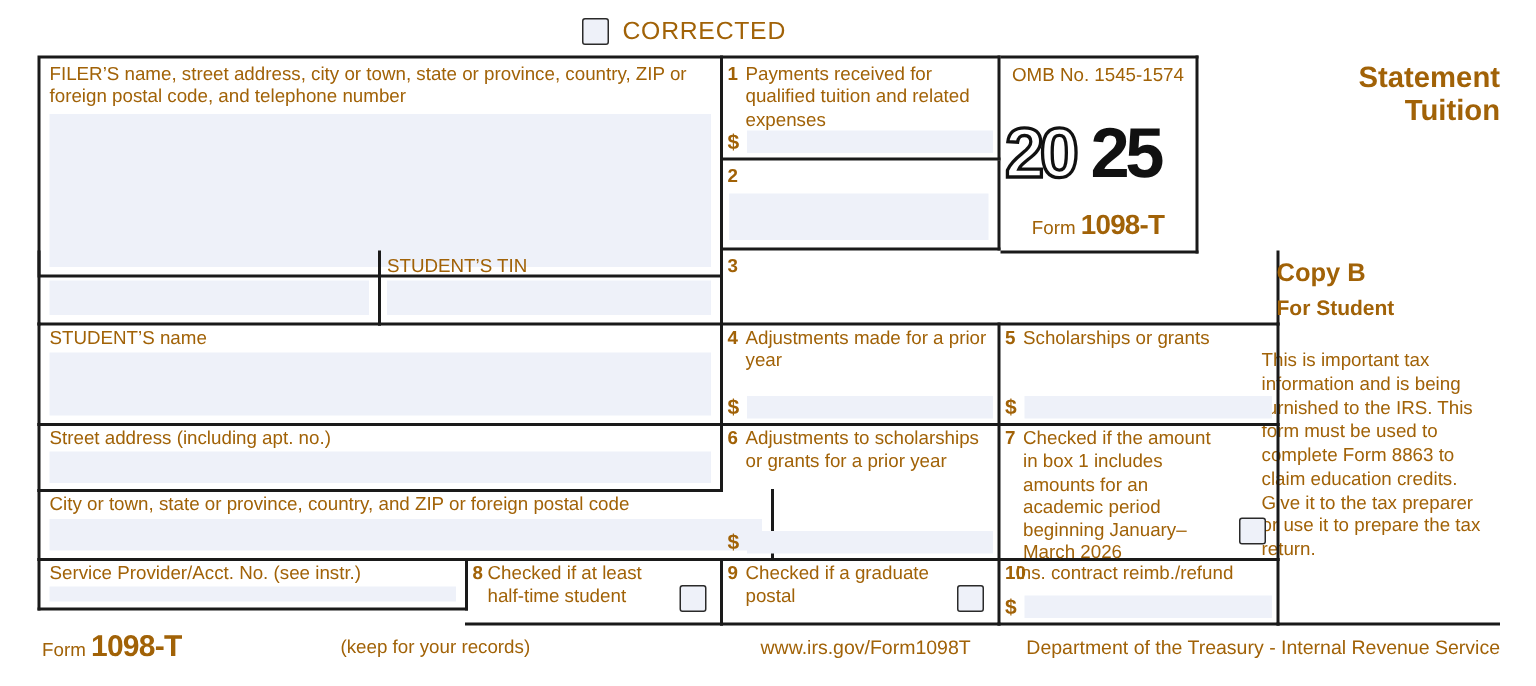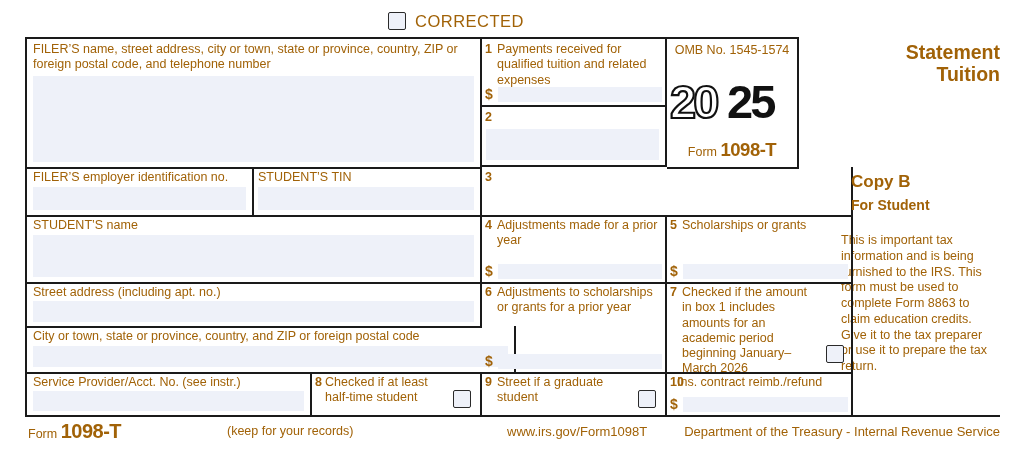--- a/index.html
+++ b/index.html
@@ -50,21 +50,21 @@
 </head>
 <body>
 
 <div class="page">
 
   <div class="corrected">
     <span class="checkbox cb"></span>
     <span class="ctext">CORRECTED</span>
   </div>
 
-  <div class="cell bt bl br bb" style="left:25px;top:37px;width:457px;height:132px;">
+  <div class="cell bt bl br bb" style="left:25px;top:37px;width:457px;height:148px;">
     <div class="lab">FILER’S name, street address, city or town, state or province, country, ZIP or foreign postal code, and telephone number</div>
     <div class="fill" style="left:6px;right:6px;top:37px;bottom:5px;"></div>
   </div>
 
   <div class="cell bt br bb" style="left:480px;top:37px;width:187px;height:70px;">
     <div class="boxlabel">
       <span class="num">1</span>
       <span>Payments received for qualified tuition and related expenses</span>
     </div>
     <div class="dollarline">
@@ -91,21 +91,20 @@
       <span class="n">1098-T</span>
     </div>
   </div>
 
   <div class="main-title">
     <div>Statement</div>
     <div>Tuition</div>
   </div>
 
   <div class="cell bl br bb" style="left:25px;top:167px;width:229px;height:50px;">
-    <div class="lab">FILER’S employer identification no.</div>
     <div class="fill" style="left:6px;right:6px;top:20px;bottom:5px;"></div>
   </div>
 
   <div class="cell br bb" style="left:252px;top:167px;width:230px;height:50px;">
     <div class="lab">STUDENT’S TIN</div>
     <div class="fill" style="left:6px;right:6px;top:20px;bottom:5px;"></div>
   </div>
 
   <div class="cell br bb" style="left:480px;top:167px;width:373px;height:50px;">
     <div class="boxlabel">
@@ -170,37 +169,37 @@
   </div>
 
   <div class="cell br bb" style="left:665px;top:282px;width:188px;height:92px;">
     <div class="boxlabel" style="padding-right:36px;">
       <span class="num">7</span>
       <span>Checked if the amount in box 1 includes amounts for an academic period beginning January–March 2026</span>
     </div>
     <span class="checkbox" style="right:7px;bottom:9px;"></span>
   </div>
 
-  <div class="cell bl br bb" style="left:25px;top:372px;width:287px;height:45px;">
+  <div class="cell bl br bb" style="left:25px;top:372px;width:287px;height:35px;">
     <div class="lab">Service Provider/Acct. No. (see instr.)</div>
     <div class="fill" style="left:6px;right:6px;top:19px;bottom:4px;"></div>
   </div>
 
   <div class="cell br bb" style="left:310px;top:372px;width:172px;height:45px;">
     <div class="boxlabel" style="padding-left:15px;padding-right:30px;">
       <span class="num">8</span>
       <span>Checked if at least half-time student</span>
     </div>
     <span class="checkbox" style="right:9px;bottom:7px;"></span>
   </div>
 
   <div class="cell br bb" style="left:480px;top:372px;width:187px;height:45px;">
     <div class="boxlabel" style="padding-right:30px;">
       <span class="num">9</span>
-      <span>Street if a graduate student</span>
+      <span>Checked if a graduate postal</span>
     </div>
     <span class="checkbox" style="right:9px;bottom:7px;"></span>
   </div>
 
   <div class="cell br bb" style="left:665px;top:372px;width:188px;height:45px;">
     <div class="boxlabel" style="padding-left:12px;">
       <span class="num">10</span>
       <span>Ins. contract reimb./refund</span>
     </div>
     <div class="dollarline">

